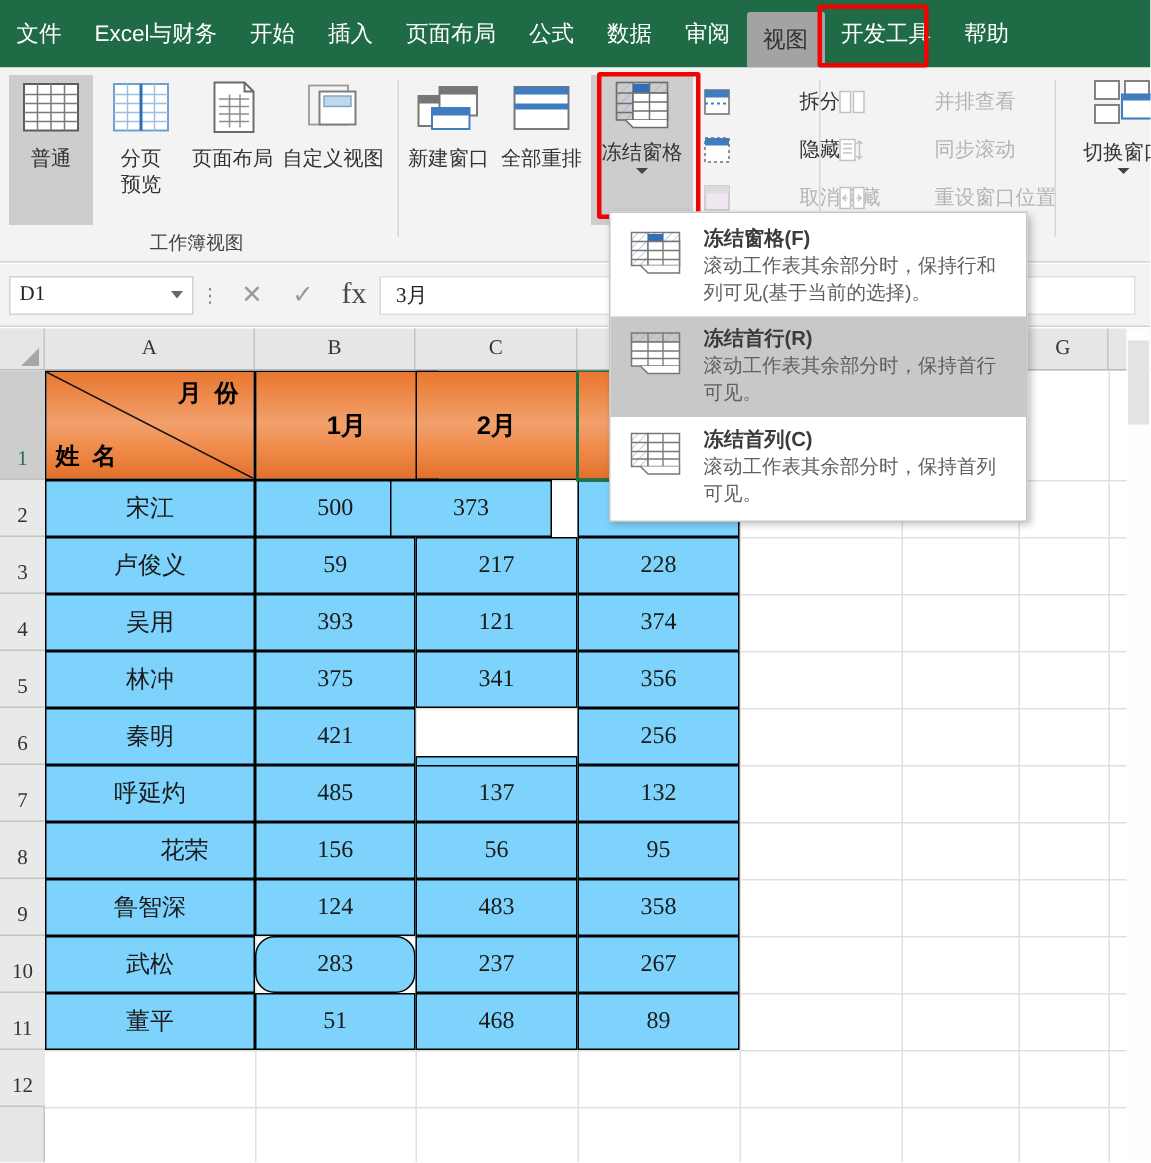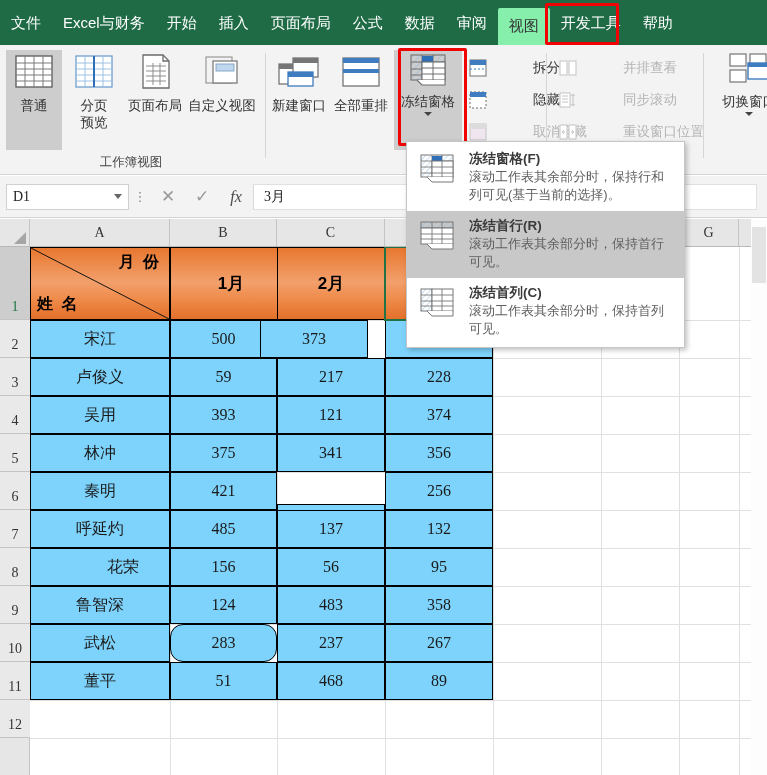--- a/index.html
+++ b/index.html
@@ -17,24 +17,23 @@
     background: #1e6b45;
     display: flex; align-items: center;
   }
   .tab {
     height: 45px; line-height: 45px;
     padding: 0 11px;
     color: #ffffff; font-size: 15px; white-space: nowrap;
     cursor: default;
   }
   .tab.active {
-    background: #86efac; color: #333333;
+    background: #a3a3a3; color: #333333;
     height: 37px; line-height: 37px; margin-top: 8px;
     border-radius: 2px 2px 0 0;
-    font-family: Liberation Serif, serif;
   }
 
   
   .ribbon {
     position: absolute; left: 0; top: 45px; width: 767px; height: 130px;
     background: #f3f3f3;
     border-bottom: 1px solid #d4d4d4;
   }
   .rgroup { position: absolute; top: 0; height: 130px; }
   .rgroup-label {
@@ -91,21 +90,21 @@
     margin-left: auto; width: 0; height: 0;
     border-left: 4px solid transparent; border-right: 4px solid transparent;
     border-top: 5px solid #666;
   }
   .dots { width: 22px; text-align: center; color: #888; font-size: 13px; letter-spacing: 0; }
   .fbtns { display: flex; align-items: center; gap: 0; }
   .fbtn {
     width: 34px; height: 26px; display: flex; align-items: center; justify-content: center;
     color: #9a9a9a; font-size: 17px;
   }
-  .fbtn.fx { font-family: "Liberation Serif", serif; font-style: italic; color: #4a4a4a; font-size: 16px; text-align: center; }
+  .fbtn.fx { font-family: "Liberation Serif", serif; color: #4a4a4a; font-size: 20px; text-align: center; }
   .finput {
     flex: 1; height: 26px; background: #fff; border: 1px solid #e0e0e0;
     border-left: 1px solid #d8d8d8; margin-right: 10px;
     display: flex; align-items: center; padding-left: 10px;
     font-family: "Liberation Serif", "DejaVu Serif", serif; font-size: 14px; color: #222;
   }
 
   
   .grid { position: absolute; left: 0; top: 219px; width: 767px; height: 556px; background: #fff; }
   .colhdr {

